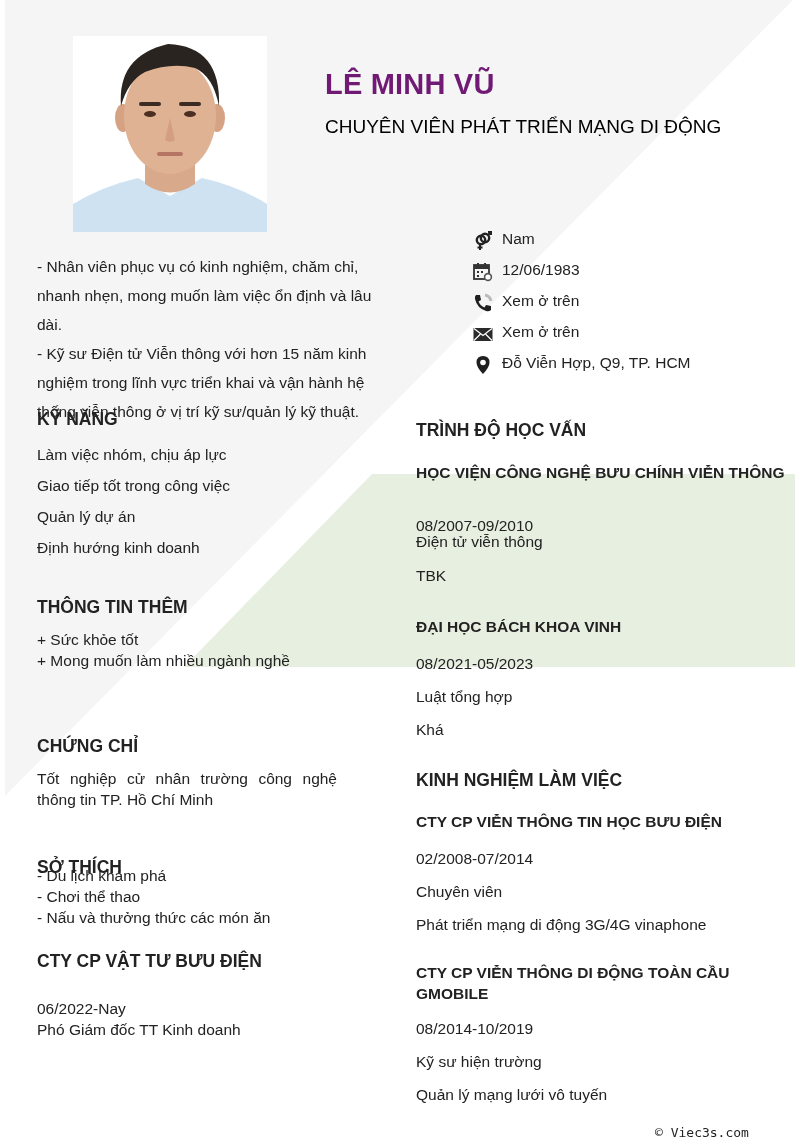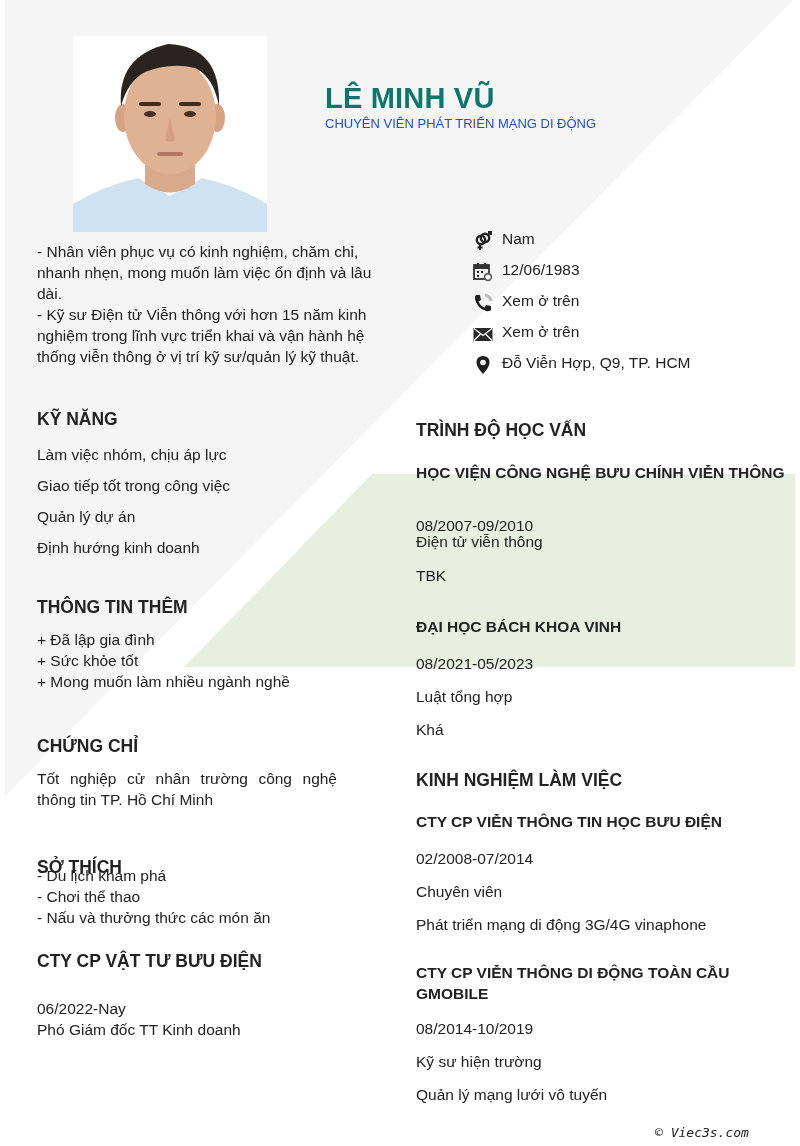--- a/index.html
+++ b/index.html
@@ -1,23 +1,23 @@
 <!DOCTYPE html>
 <html><head>
 <meta charset="utf-8">
 <style>
   * { box-sizing: border-box; margin: 0; padding: 0; }
   html, body { width: 800px; height: 1146px; background: #ffffff; overflow: hidden; }
   body { position: relative; font-family: "Liberation Sans", "DejaVu Sans", sans-serif; color: #222; }
   .bg { position: absolute; left: 0; top: 0; width: 800px; height: 1146px; z-index: 0; }
   .abs { position: absolute; z-index: 1; }
   .photo { left: 73px; top: 36px; width: 194px; height: 196px; background: #fff; overflow: hidden; }
-  .name { left: 325px; top: 68px; font-size: 29px; font-weight: bold; color: #0f766e; letter-spacing: 0.2px; margin-top: 14px; }
-  .title { left: 325px; top: 116px; font-size: 13px; color: #1d4ed8; }
-  .summary { left: 37px; top: 241px; width: 352px; font-size: 15.5px; line-height: 21px; color: #222; }
+  .name { left: 325px; top: 68px; font-size: 29px; font-weight: bold; color: #701a75; letter-spacing: 0.2px; }
+  .title { left: 325px; top: 116px; font-size: 19px; color: #000000; }
+  .summary { left: 37px; top: 252px; width: 352px; font-size: 15.5px; line-height: 29px; color: #222; }
   .contact { left: 472px; top: 230px; }
   .contact-row { display: flex; align-items: flex-start; height: 31px; font-size: 15.5px; color: #222; }
   .contact-row .ic { width: 22px; height: 22px; margin-right: 8px; display: flex; align-items: center; justify-content: center; }
   .h { font-size: 17.5px; font-weight: bold; color: #222; }
   .h2 { font-size: 15.5px; font-weight: bold; color: #222; }
   .t { font-size: 15.5px; color: #222; }
   .lst div { line-height: 21px; }
   .justify { text-align: justify; text-align-last: left; }
   .footer { font-family: "DejaVu Sans Mono", "Liberation Mono", monospace; font-size: 13px; color: #222; }
 </style>
@@ -123,21 +123,20 @@
 </div>
 
 <div class="abs h" style="left:37px; top:409px;">KỸ NĂNG</div>
 <div class="abs t" style="left:37px; top:446px;">Làm việc nhóm, chịu áp lực</div>
 <div class="abs t" style="left:37px; top:477px;">Giao tiếp tốt trong công việc</div>
 <div class="abs t" style="left:37px; top:508px;">Quản lý dự án</div>
 <div class="abs t" style="left:37px; top:539px;">Định hướng kinh doanh</div>
 
 <div class="abs h" style="left:37px; top:597px;">THÔNG TIN THÊM</div>
 <div class="abs t lst" style="left:37px; top:629px;">
-  <div>+ Đã lập gia đình</div>
   <div>+ Sức khỏe tốt</div>
   <div>+ Mong muốn làm nhiều ngành nghề</div>
 </div>
 
 <div class="abs h" style="left:37px; top:736px;">CHỨNG CHỈ</div>
 <div class="abs t justify" style="left:37px; top:768px; width:300px; line-height:21px;">Tốt nghiệp cử nhân trường công nghệ thông tin TP. Hồ Chí Minh</div>
 
 <div class="abs h" style="left:37px; top:832px;margin-top:25px;">SỞ THÍCH</div>
 <div class="abs t lst" style="left:37px; top:865px;">
   <div>- Du lịch khám phá</div>
@@ -169,13 +168,13 @@
 <div class="abs t" style="left:416px; top:916px;">Phát triển mạng di động 3G/4G vinaphone</div>
 
 <div class="abs h2" style="left:416px; top:962px; line-height:21px;">
   <div>CTY CP VIỄN THÔNG DI ĐỘNG TOÀN CẦU</div>
   <div>GMOBILE</div>
 </div>
 <div class="abs t" style="left:416px; top:1020px;">08/2014-10/2019</div>
 <div class="abs t" style="left:416px; top:1053px;">Kỹ sư hiện trường</div>
 <div class="abs t" style="left:416px; top:1086px;">Quản lý mạng lưới vô tuyến</div>
 
-<div class="abs footer" style="left:655px; top:1125px;font-style:italic;">© Viec3s.com</div>
+<div class="abs footer" style="left:655px; top:1125px;">© Viec3s.com</div>
 
 </body></html>

